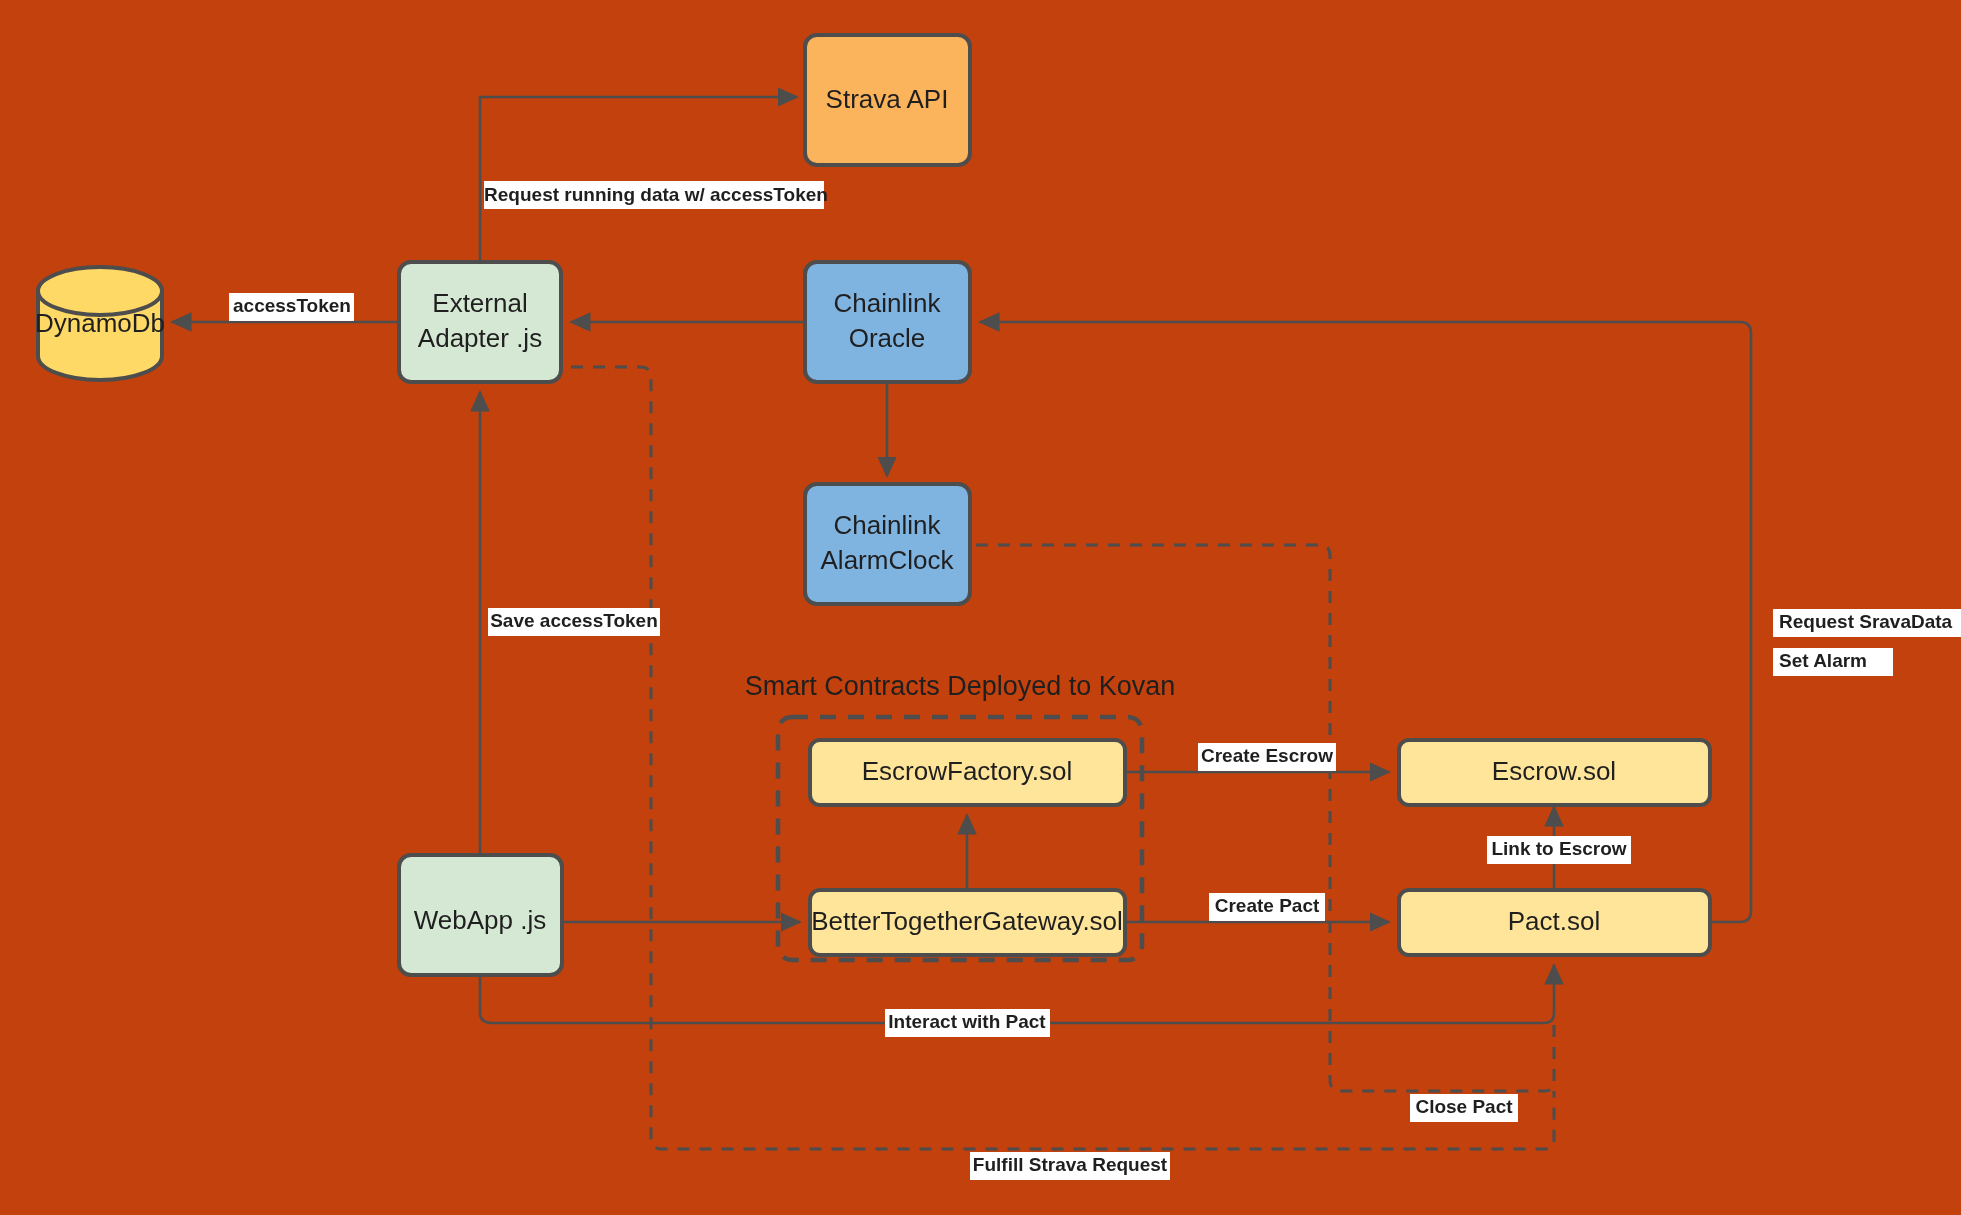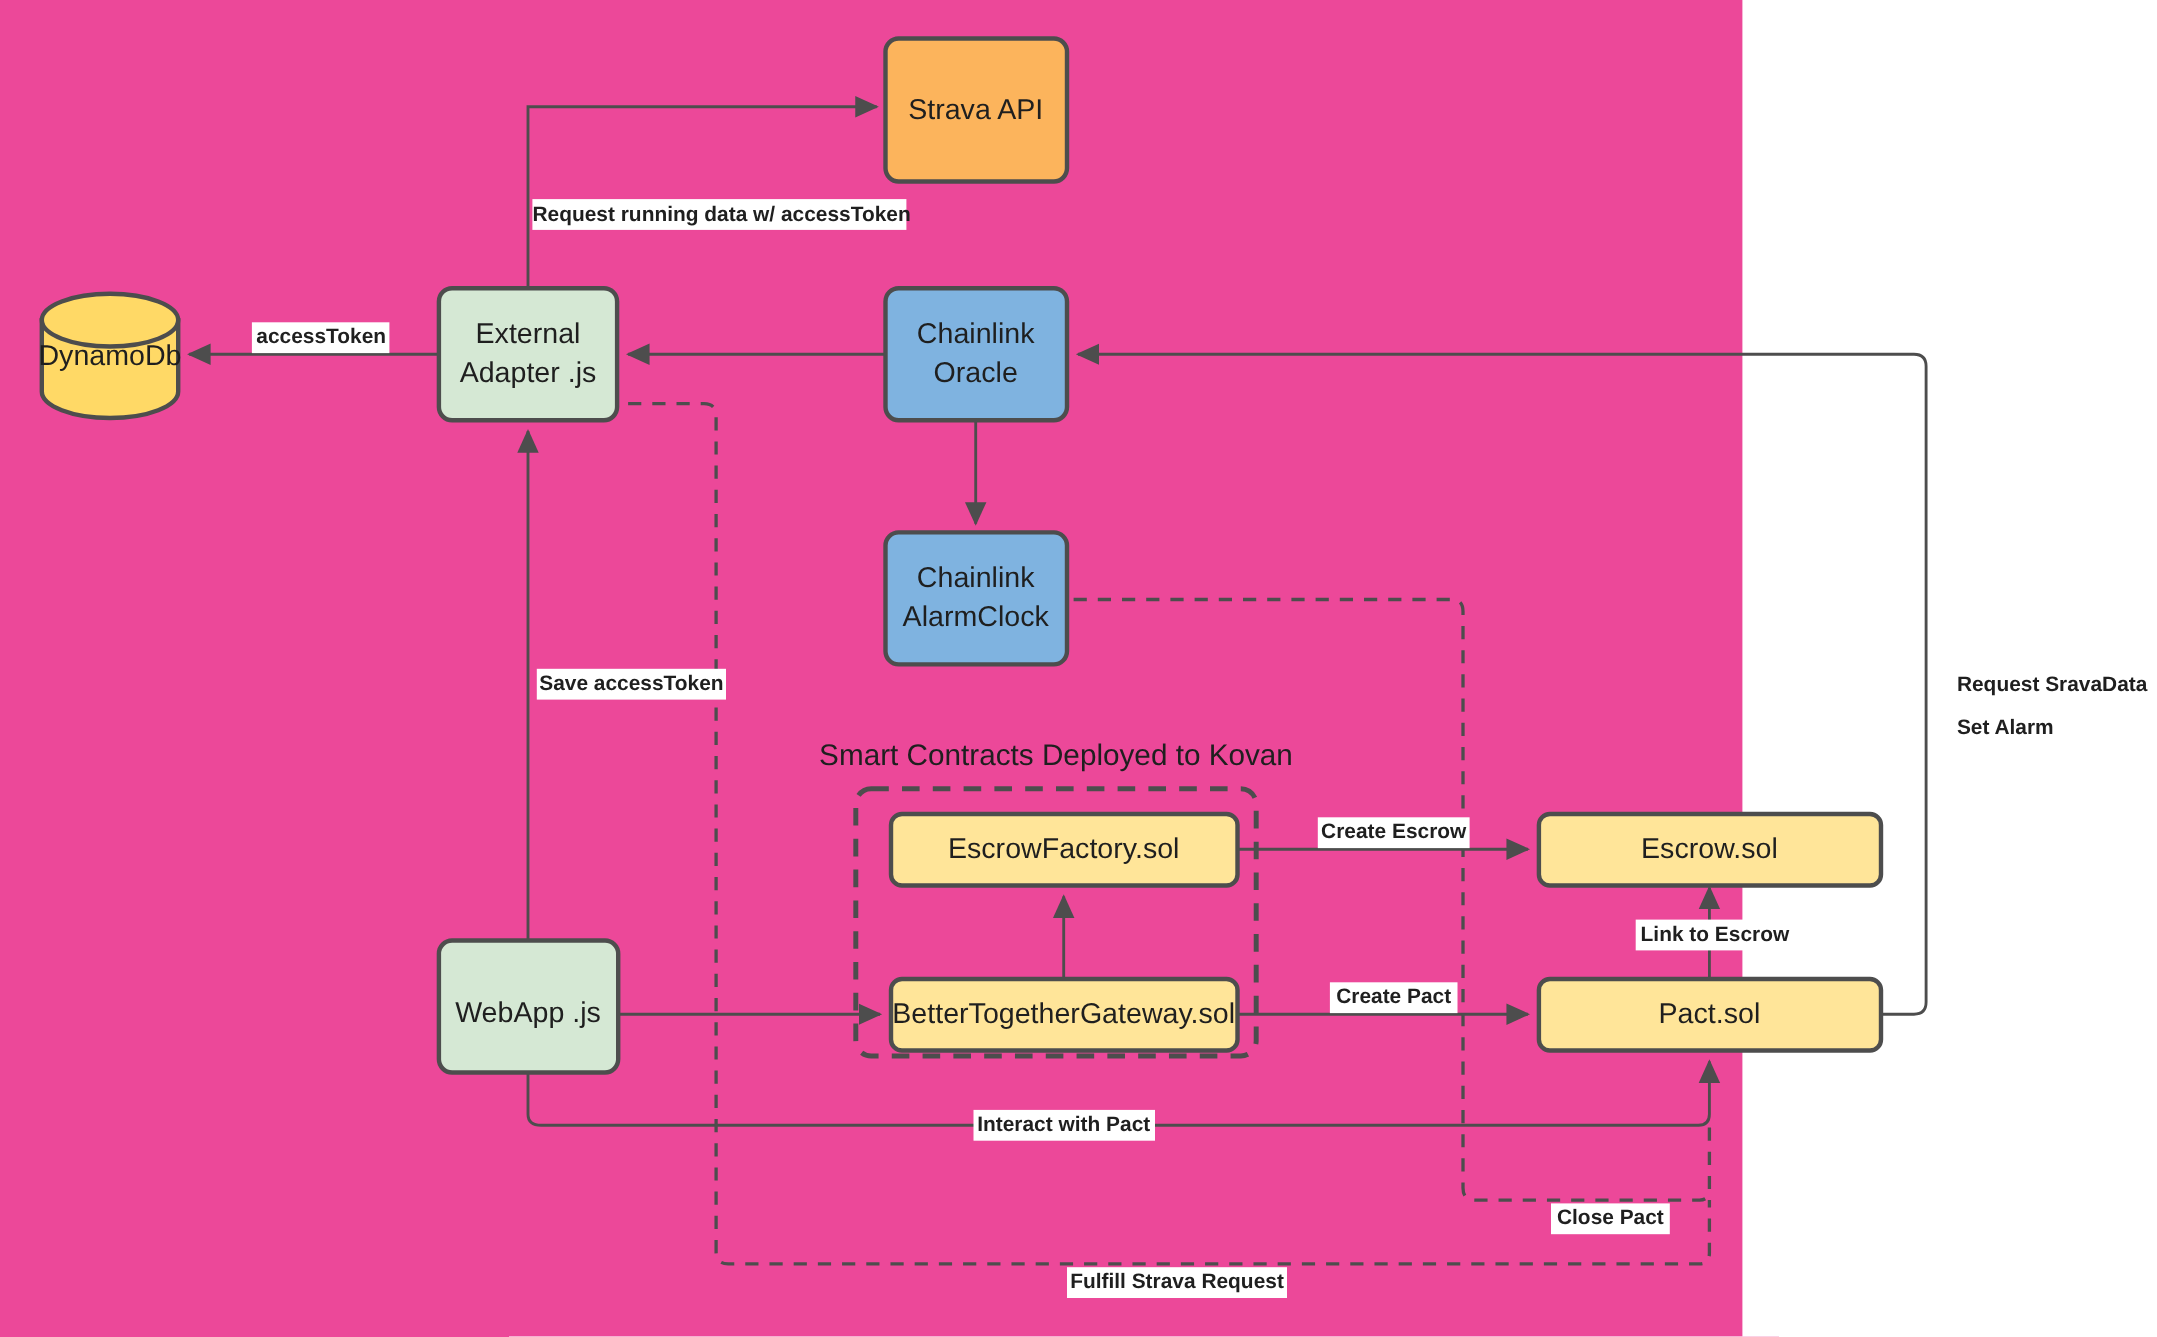--- a/index.html
+++ b/index.html
@@ -8,23 +8,23 @@
     background: #ffffff;
   }
   body {
     width: 1961px;
     height: 1215px;
     overflow: hidden;
     font-family: "Liberation Sans", sans-serif;
   }
   #canvas {
     position: relative;
-    width: 1584px;
+    width: 1961px;
     height: 1215px;
-    background: #ec4899;
+    background: #c2410c;
   }
   svg.diagram {
     position: absolute;
     left: 0;
     top: 0;
     width: 1961px;
     height: 1215px;
   }
   .node-label {
     font-family: "Liberation Sans", sans-serif;

